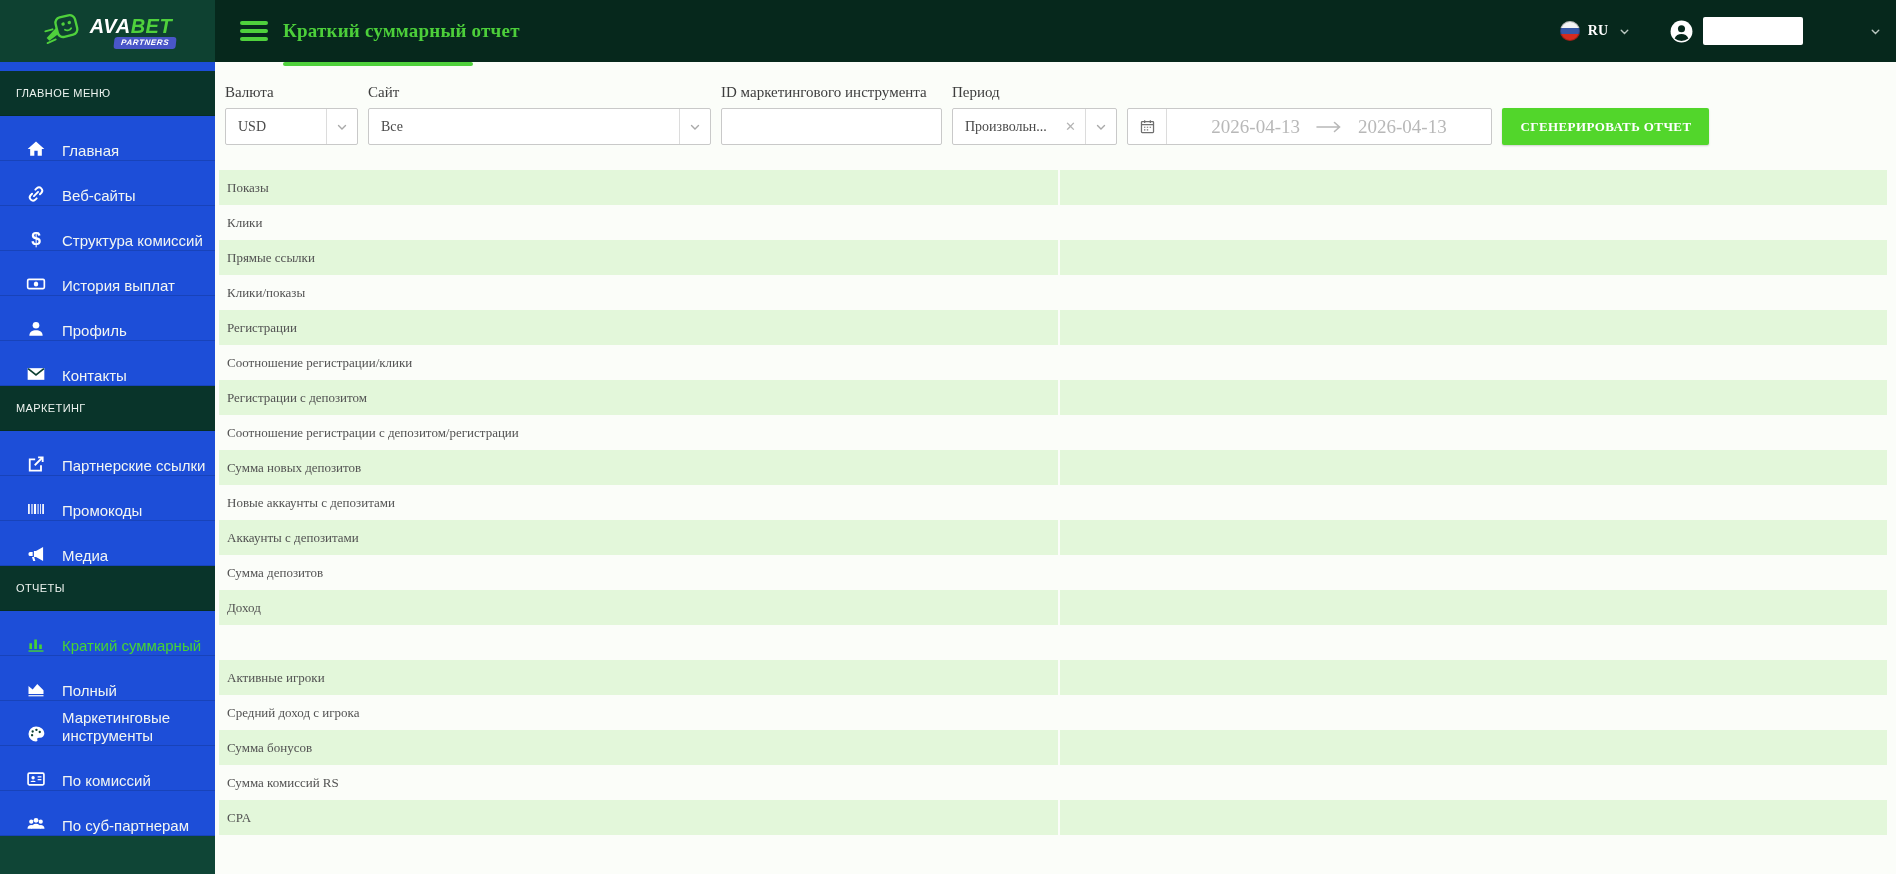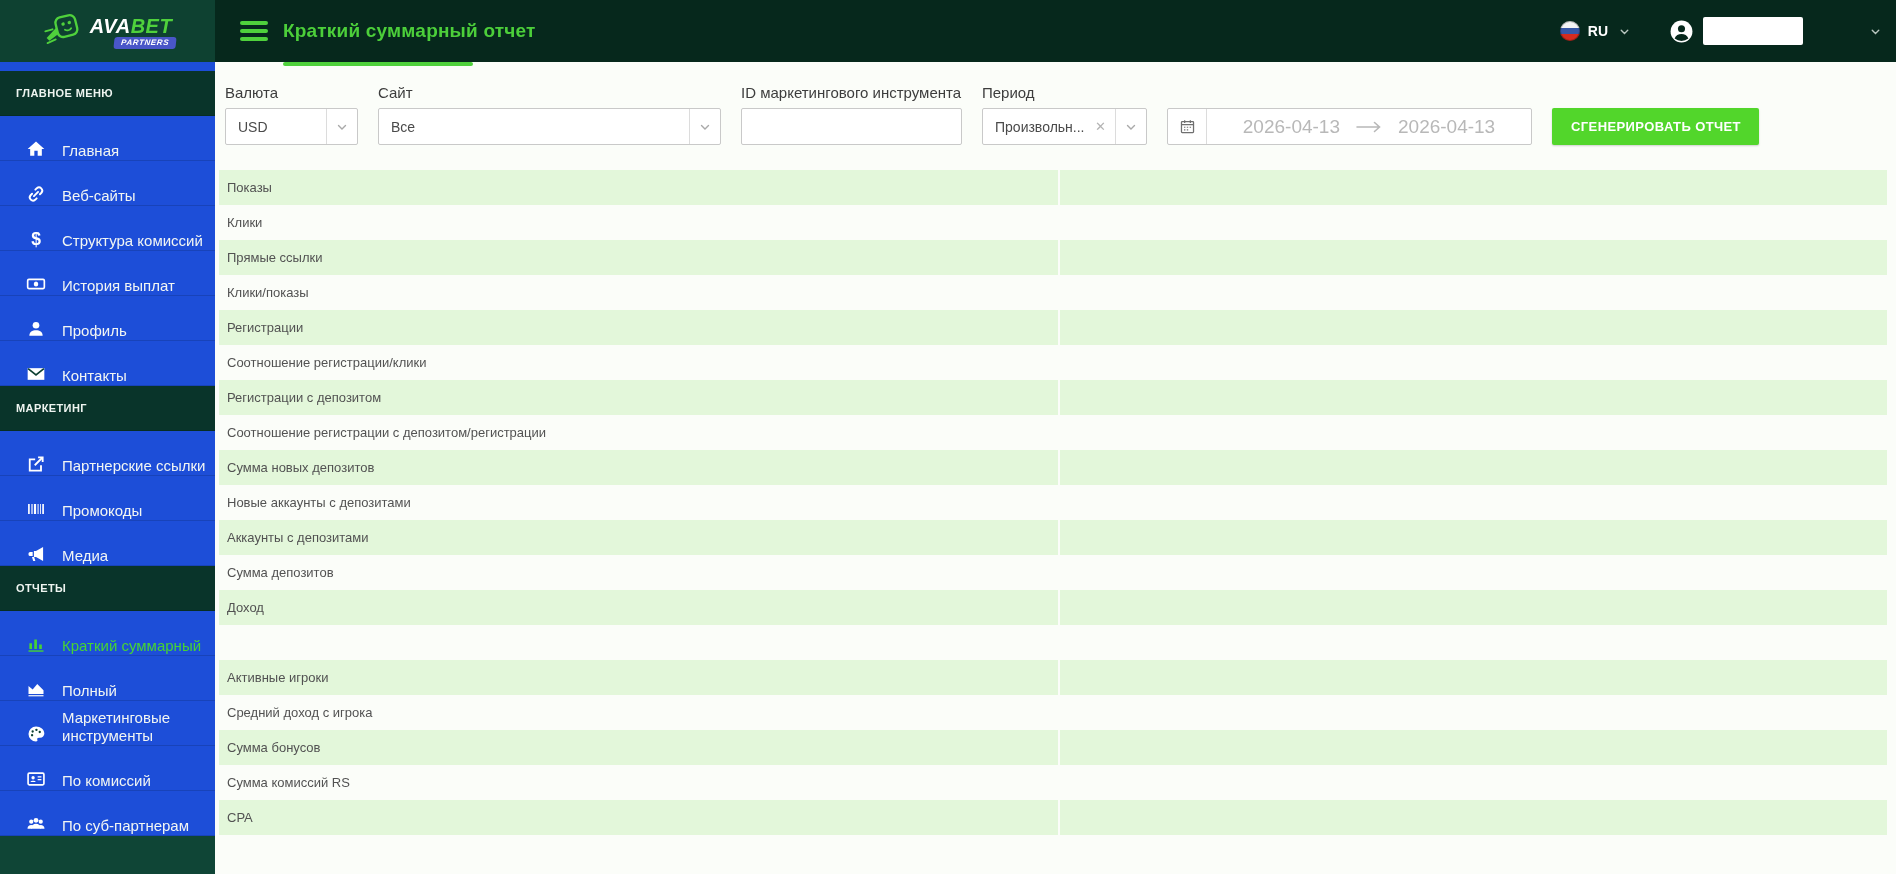--- a/index.html
+++ b/index.html
@@ -20,38 +20,38 @@
   .logo-main .p2 { color:#4fd13c; }
   .logo-badge {
     position:absolute; right:-4px; bottom:-2px;
     background:#4956c8; color:#fff; font-size:8px; font-weight:bold; font-style:italic;
     letter-spacing:0.6px; padding:2px 7px 2px 7px; border-radius:3px; transform:skewX(-6deg);
   }
   .nav { padding-top:9px; }
   .nav-section {
     height:45px; box-sizing:border-box; background:#09342a;
     display:flex; align-items:center; padding-left:16px;
-    color:#eef4f0; font-size:11px; font-weight:bold; letter-spacing:0.4px;
+    color:#eef4f0; font-size:11px; font-weight:normal; letter-spacing:0.4px;
     border-bottom:1px solid rgba(0,0,0,0.12);
   }
   .nav-item {
     height:45px; box-sizing:border-box; display:flex; align-items:flex-end;
     padding-left:25px; gap:15px; cursor:pointer;
     color:#f2f6f3; font-size:15px;
     border-bottom:1px solid rgba(0,0,0,0.14);
   }
   .nav-item .icon { width:22px; height:22px; flex:0 0 22px; display:flex; align-items:center; justify-content:center; color:#ffffff; }
   .nav-item .icon svg { width:20px; height:20px; }
   .nav-item .label { line-height:1.2; padding-right:4px; }
   .nav-item.active { color:#46d335; }
   .nav-item.active .icon { color:#46d335; }
   .sidebar-fill { flex:1; background:#0f4536; }
 
   
-  .main { flex:1; position:relative; display:flex; flex-direction:column; min-width:0; }
+  .main { flex:1; position:relative; display:flex; flex-direction:column; min-width:0;font-family:Liberation Serif, serif; }
   .topbar { height:62px; flex:0 0 62px; background:#06281c; display:flex; align-items:center; }
   .hamburger { margin-left:25px; width:28px; display:flex; flex-direction:column; gap:4px; cursor:pointer; }
   .hamburger span { display:block; height:4px; border-radius:2px; background:#4fd13c; }
   .page-title { margin-left:15px; color:#4ccf3a; font-size:19px; font-weight:600; letter-spacing:0.2px; }
   .tab-underline { position:absolute; top:62px; left:68px; width:190px; height:4px; background:#4fd13c; border-radius:2px; z-index:4; }
 
   .topbar-right { margin-left:auto; display:flex; align-items:center; margin-right:14px; }
   .flag-ru {
     width:20px; height:20px; border-radius:50%;
     background:linear-gradient(#f4f4f4 0 34%, #3757a6 34% 67%, #d52b1e 67% 100%);
@@ -59,21 +59,21 @@
   }
   .lang-code { margin-left:8px; color:#ffffff; font-weight:bold; font-size:14px; }
   .chev { color:#b9c7c0; display:flex; align-items:center; }
   .chev svg { width:13px; height:13px; }
   .chev.lang { margin-left:10px; cursor:pointer; }
   .avatar { margin-left:38px; width:25px; height:25px; cursor:pointer; }
   .user-box { margin-left:9px; width:100px; height:28px; background:#ffffff; border-radius:2px; }
   .chev.user { margin-left:66px; cursor:pointer; }
 
   
-  .filters { display:flex; align-items:flex-start; gap:20px; padding:22px 0 0 10px; }
+  .filters { display:flex; align-items:flex-start; gap:10px; padding:22px 0 0 10px; }
   .fgroup { display:flex; flex-direction:column; }
   .flabel { font-size:15px; color:#3d3d3d; margin-bottom:7px; white-space:nowrap; }
   .box {
     height:37px; box-sizing:border-box; background:#fff;
     border:1px solid #c9c9c9; border-radius:2px;
     display:flex; align-items:center; font-size:14px; color:#4a4a4a;
   }
   .box .val { flex:1; padding-left:12px; white-space:nowrap; overflow:hidden; text-overflow:ellipsis; }
   .box .divider { width:1px; align-self:stretch; background:#dcdcdc; }
   .box .chevzone { width:30px; display:flex; align-items:center; justify-content:center; color:#a9a9a9; cursor:pointer; }

